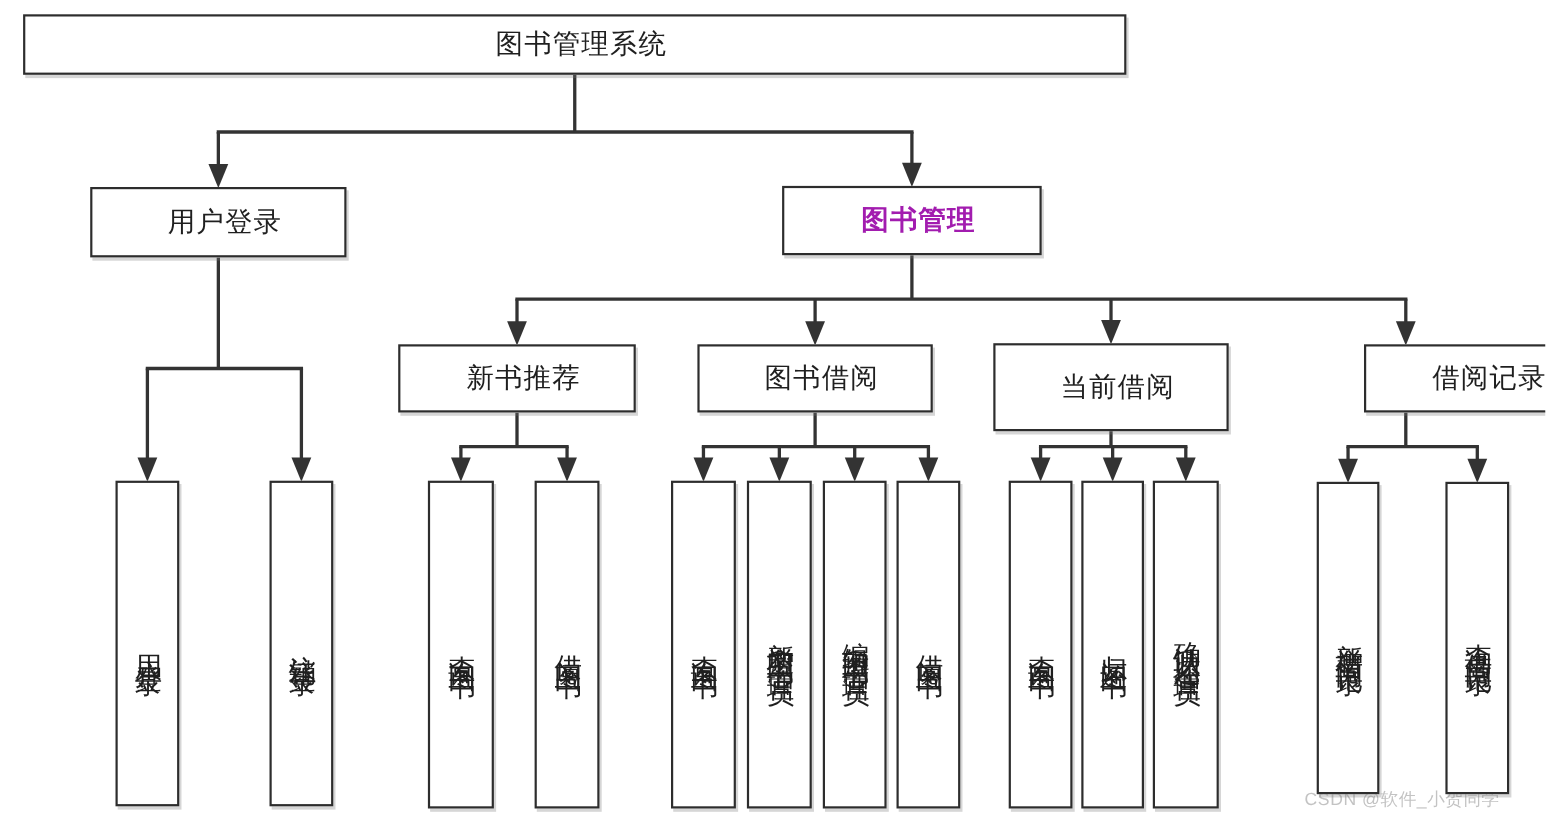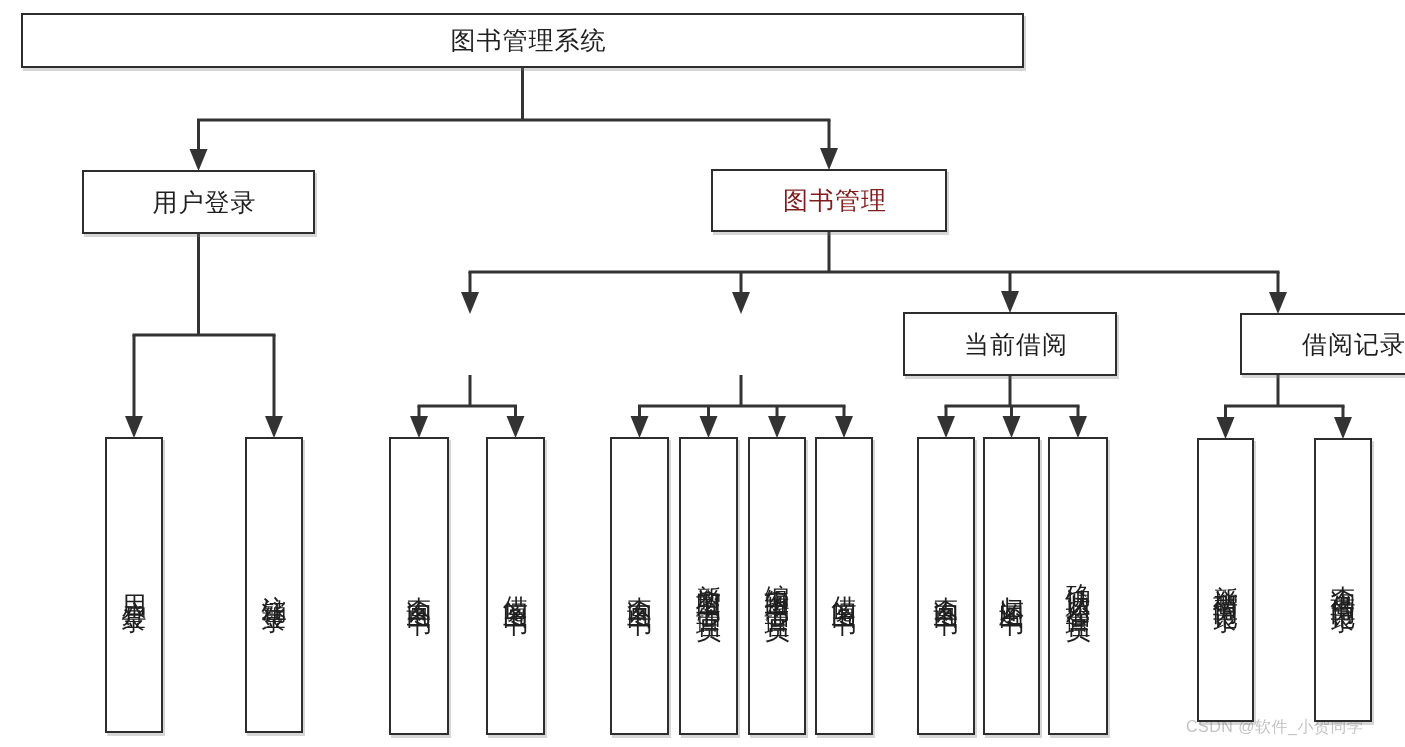--- a/index.html
+++ b/index.html
@@ -115,24 +115,30 @@
       <polygon points="1334,417 1352,417 1343,439" fill="#333333"></polygon>
     </svg>
 
   <div class="watermark" style="color: rgb(195, 195, 195);">CSDN @软件_小贺同学</div>
 <div class="node h" style="left: 21px; top: 13px; width: 1003px; height: 55px; border-color: rgb(45, 45, 45); background: rgb(255, 255, 255); color: rgb(31, 31, 31);">
       <span class="lbl">图书管理系统</span>
     </div>
     <div class="node h" style="left: 82px; top: 170px; width: 233px; height: 64px; border-color: rgb(45, 45, 45); background: rgb(255, 255, 255); color: rgb(31, 31, 31);">
       <span class="lbl">用户登录</span>
     </div>
-    <div class="node h" style="left: 711px; top: 169px; width: 236px; height: 63px; border-color: rgb(45, 45, 45); background: rgb(255, 255, 255); color: #7f1d1d;">
+    <div class="node h" style="left: 711px; top: 169px; width: 236px; height: 63px; border-color: rgb(45, 45, 45); background: rgb(255, 255, 255); color: #a21caf; font-weight: bold;">
       <span class="lbl">图书管理</span>
     </div>
-    <div class="node h" style="left: 903px; top: 312px; width: 214px; height: 64px; border-color: rgb(45, 45, 45); background: rgb(255, 255, 255); color: rgb(31, 31, 31);">
+    <div class="node h" style="left: 362px; top: 313px; width: 216px; height: 62px; border-color: rgb(45, 45, 45); background: rgb(255, 255, 255); color: rgb(31, 31, 31);">
+      <span class="lbl">新书推荐</span>
+    </div>
+    <div class="node h" style="left: 634px; top: 313px; width: 214px; height: 62px; border-color: rgb(45, 45, 45); background: rgb(255, 255, 255); color: rgb(31, 31, 31);">
+      <span class="lbl">图书借阅</span>
+    </div>
+    <div class="node h" style="left: 903px; top: 312px; width: 214px; height: 80px; border-color: rgb(45, 45, 45); background: rgb(255, 255, 255); color: rgb(31, 31, 31);">
       <span class="lbl">当前借阅</span>
     </div>
     <div class="node h" style="left: 1240px; top: 313px; width: 216px; height: 62px; border-color: rgb(45, 45, 45); background: rgb(255, 255, 255); color: rgb(31, 31, 31);">
       <span class="lbl">借阅记录</span>
     </div>
     <div class="node v" style="left: 105px; top: 437px; width: 58px; height: 296px; border-color: rgb(45, 45, 45); background: rgb(255, 255, 255); color: rgb(31, 31, 31);">
       <span class="lbl">用户登录</span>
     </div>
     <div class="node v" style="left: 245px; top: 437px; width: 58px; height: 296px; border-color: rgb(45, 45, 45); background: rgb(255, 255, 255); color: rgb(31, 31, 31);">
       <span class="lbl">注销登录</span>

